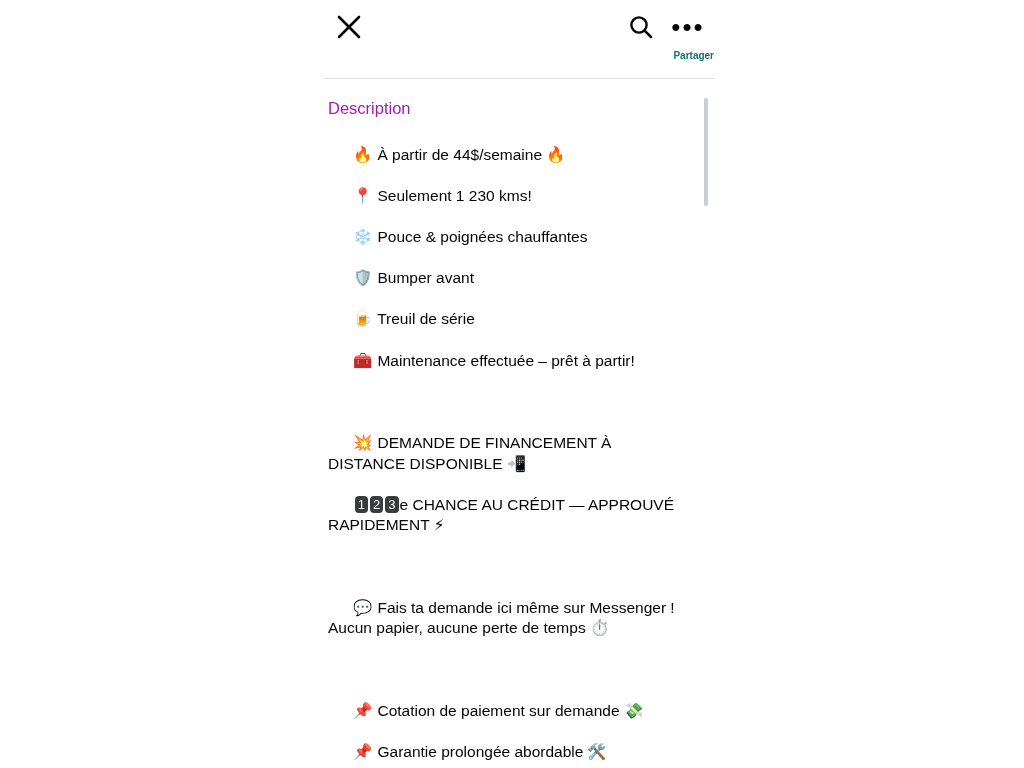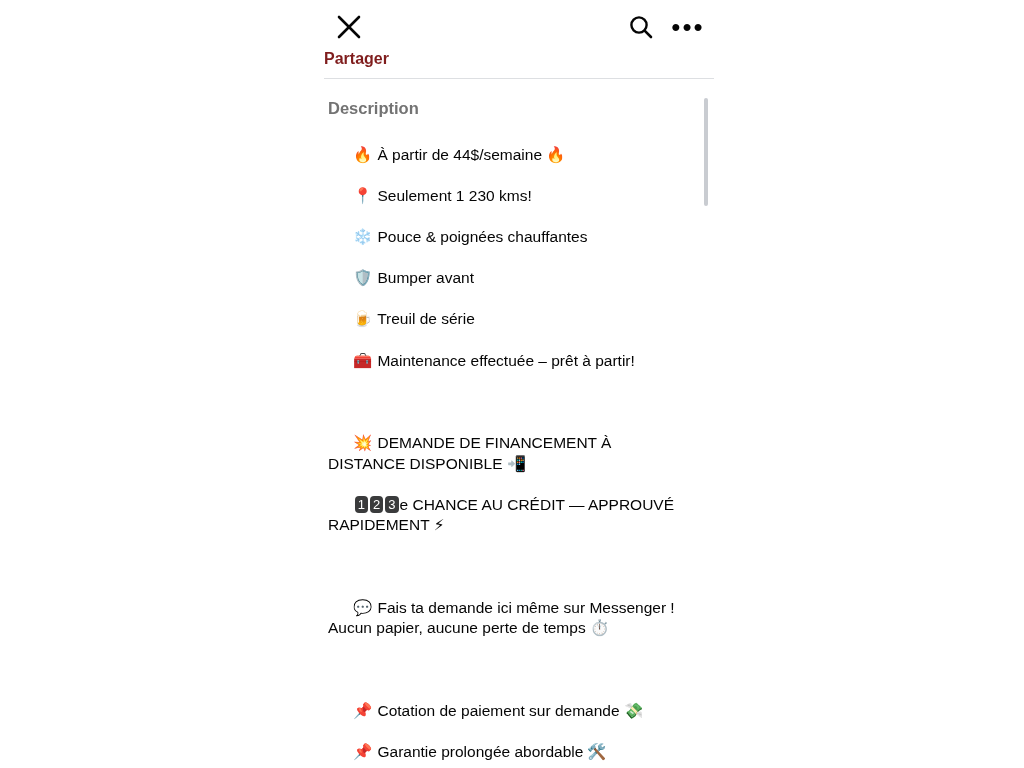--- a/index.html
+++ b/index.html
@@ -69,23 +69,23 @@
   .action-row {
     position: absolute;
     left: 324px;
     top: 44px;
     width: 390px;
     height: 34px;
     display: flex;
   }
   .action-item {
     flex: 1;
-    text-align: left;
-    font-size: 16px;
-    color: #7f1d1d;
+    text-align: right;
+    font-size: 10px;
+    color: #0f766e;
     font-weight: bold;
     padding-top: 6px;
     cursor: pointer;
   }
   .divider {
     position: absolute;
     left: 324px;
     top: 78px;
     width: 390px;
     height: 1px;
@@ -114,22 +114,22 @@
     width: 4px;
     height: 108px;
     border-radius: 2px;
     background: #c9ccd1;
   }
   .desc-title {
     position: absolute;
     left: 4px;
     top: 19px;
     font-size: 16.5px;
-    font-weight: bold;
-    color: #737373;
+    font-weight: normal;
+    color: #a21caf;
   }
   .desc-body {
     position: absolute;
     left: 4px;
     top: 44px;
     width: 352px;
     font-size: 15.5px;
     line-height: 20.6px;
     color: #050505;
     white-space: pre-wrap;

